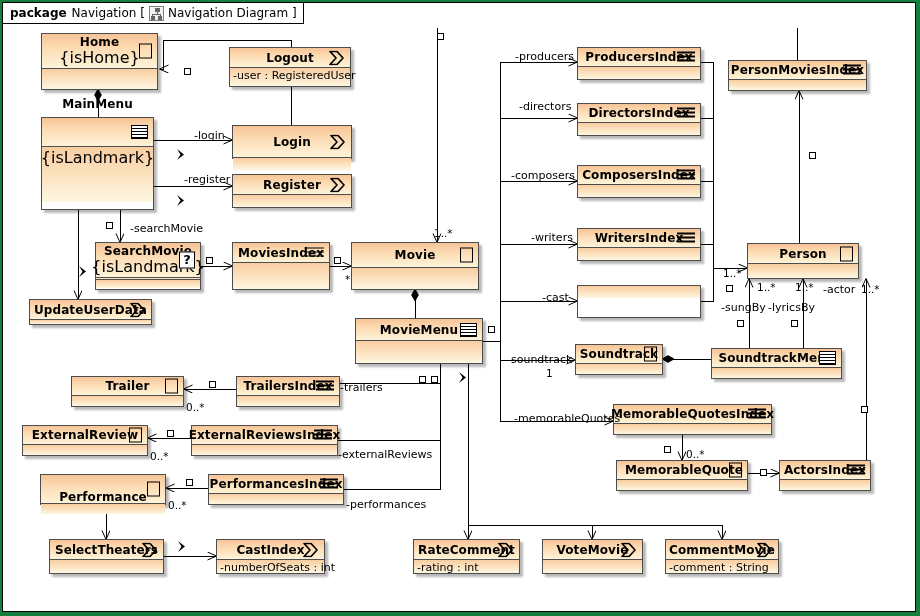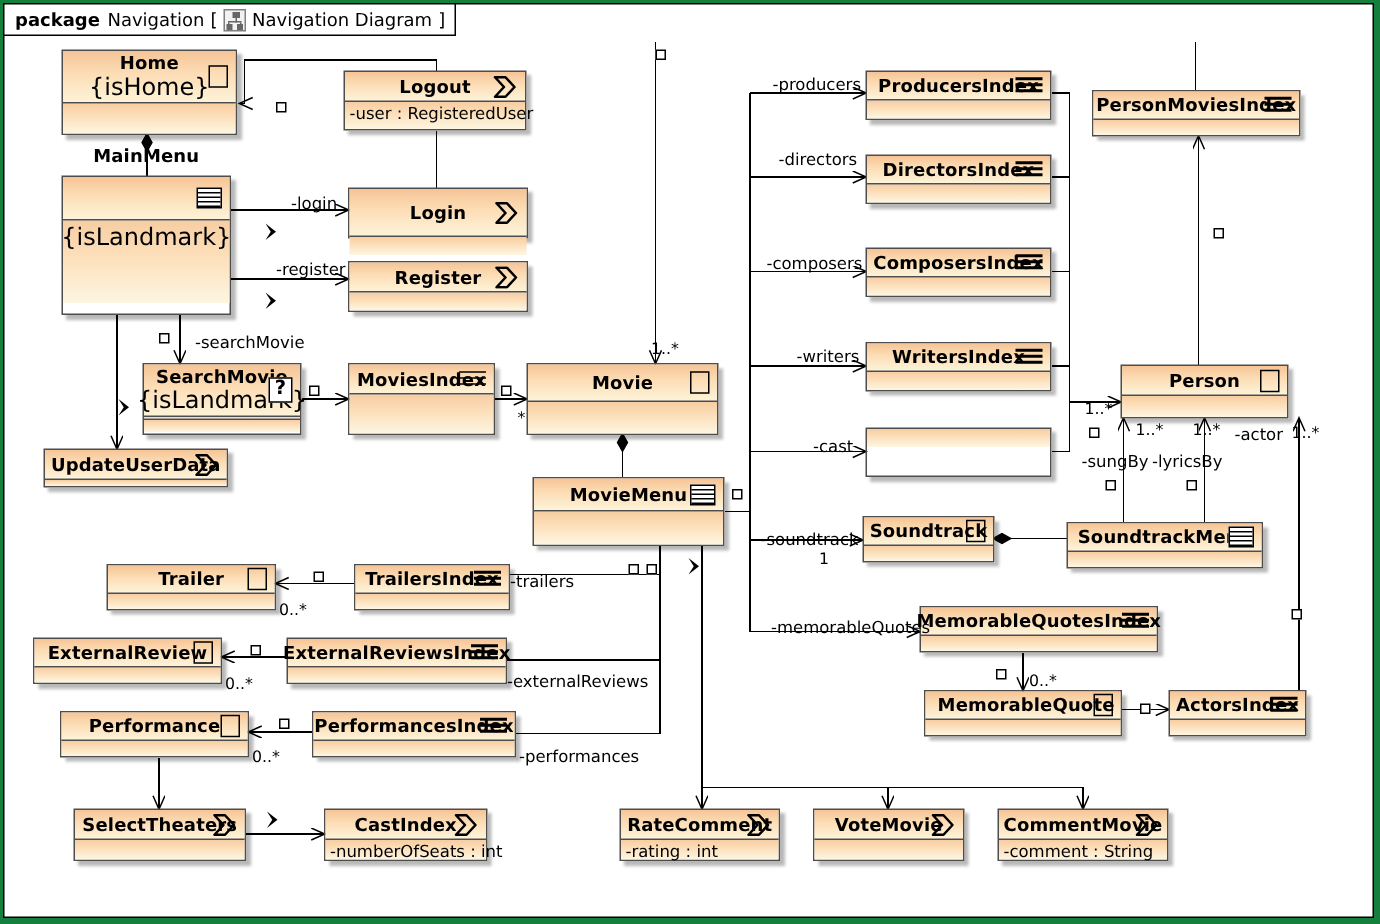--- a/index.html
+++ b/index.html
@@ -425,21 +425,21 @@
           <div class="ttl">ExternalReviewsIndex</div>
           <span class="ico lines">
             <i></i>
             <i></i>
             <i></i>
           </span>
         </div>
         <div class="body" style="height: 10px;"></div>
       </div>
       <div class="node" style="left: 40px; top: 474px; width: 126px; height: 31px;">
-        <div class="hdr" style="height: 19px;">
+        <div class="hdr" style="height: 29px; align-items: flex-end;">
           <div class="ttl">Performance</div>
           <span class="ico sq"></span>
         </div>
         <div class="body" style="height: 10px;"></div>
       </div>
       <div class="node" style="left: 208px; top: 474px; width: 136px; height: 31px;">
         <div class="hdr" style="height: 19px;">
           <div class="ttl">PerformancesIndex</div>
           <span class="ico lines">
             <i></i>

